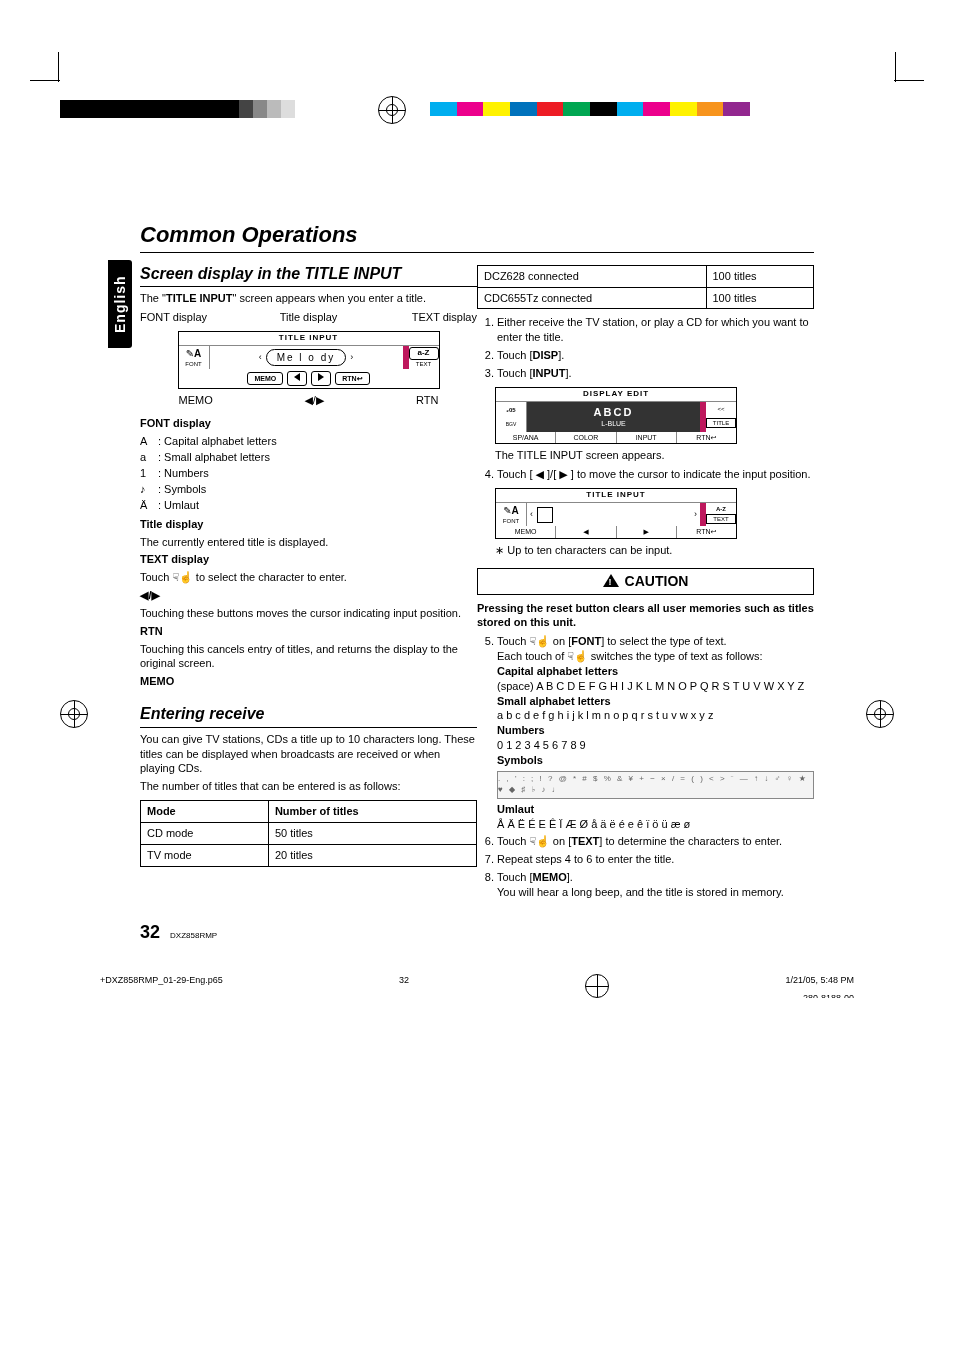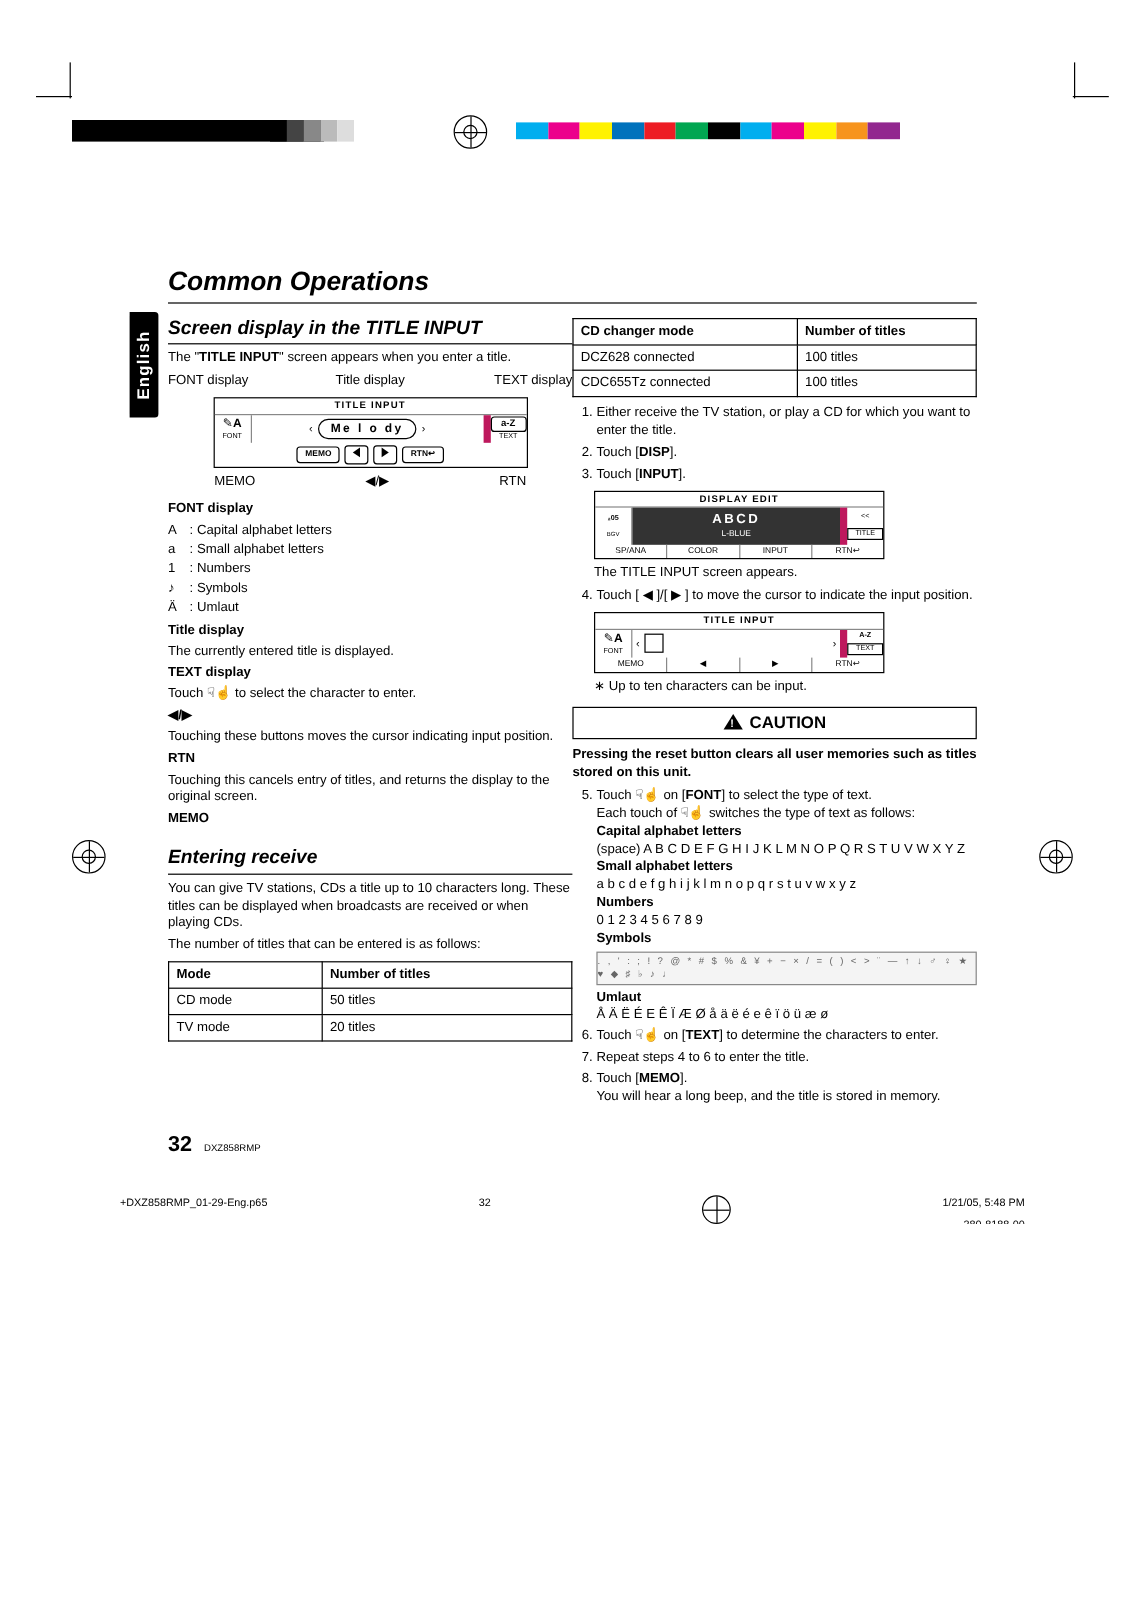--- a/index.html
+++ b/index.html
@@ -40,21 +40,21 @@
   .labels3 div{width:33%;}
   .labels3 div:nth-child(2){text-align:center}
   .labels3 div:nth-child(3){text-align:right}
   
   .lcd{border:1px solid #000;margin:6px auto 4px auto;width:260px;background:#fff;position:relative;font-family:Arial}
   .lcd .hdr{text-align:center;font-size:8px;font-weight:bold;letter-spacing:1px;padding:1px 0;border-bottom:1px solid #888}
   .lcd .row{display:flex;align-items:stretch}
   .lcd .side{width:30px;font-size:6px;text-align:center;border-right:1px solid #888;display:flex;flex-direction:column;justify-content:space-around;padding:1px 0}
   .lcd .side.r{border-right:none;border-left:6px solid #be185d}
   .lcd .mid{flex:1;display:flex;align-items:center;justify-content:center;gap:4px;padding:3px}
-  .pill{border:1px solid #000;border-radius:10px;padding:1px 10px;font-size:10px;font-weight:bold;letter-spacing:2px;display:flex;align-items:center;gap:6px}
+  .pill{border:1px solid #000;border-radius:10px;padding:1px 10px;font-size:10px;font-weight:normal;letter-spacing:2px;display:flex;align-items:center;gap:6px}
   .arr{font-size:9px}
   .btnrow{display:flex;gap:4px;padding:2px 4px;justify-content:center;align-items:center}
   .tbtn{border:1px solid #000;border-radius:3px;font-size:7px;padding:1px 6px;font-weight:bold}
   .tri{width:0;height:0;display:inline-block}
   .tri.l{border-top:4px solid transparent;border-bottom:4px solid transparent;border-right:6px solid #000}
   .tri.r{border-top:4px solid transparent;border-bottom:4px solid transparent;border-left:6px solid #000}
   .under{display:flex;justify-content:space-between;width:260px;margin:0 auto 8px auto;font-size:11px}
   .under .c{flex:1;text-align:center}
   .dl{margin:4px 0 4px 0}
   .dl .row{display:flex;gap:4px;margin:1px 0}
@@ -240,24 +240,20 @@
                 <td>TV mode</td>
                 <td>20 titles</td>
               </tr>
         </tbody>
           </table>
       </div>
 
       <div class="col">
         <table class="t">
           <tbody>
-              <tr>
-                <th>CD changer mode</th>
-                <th>Number of titles</th>
-              </tr>
           <tr>
                 <td>DCZ628 connected</td>
                 <td>100 titles</td>
               </tr>
           <tr>
                 <td>CDC655Tz connected</td>
                 <td>100 titles</td>
               </tr>
         </tbody>
           </table>

